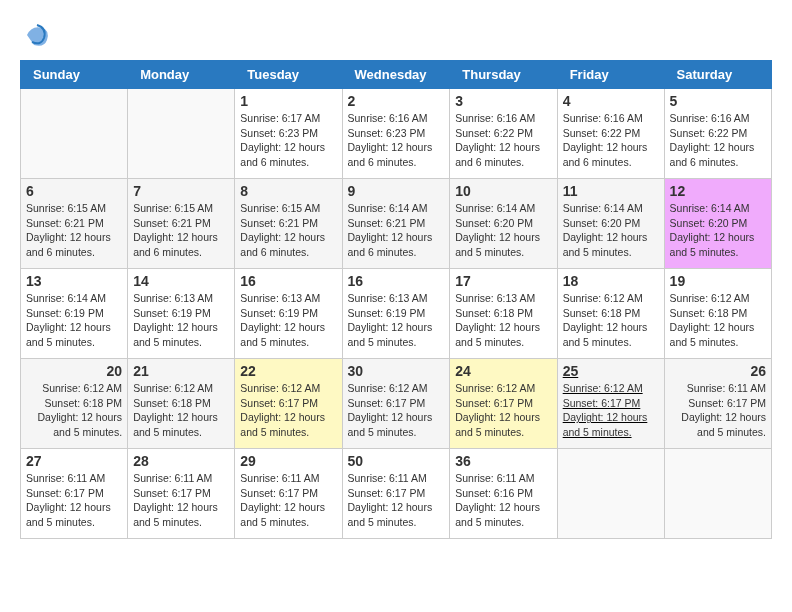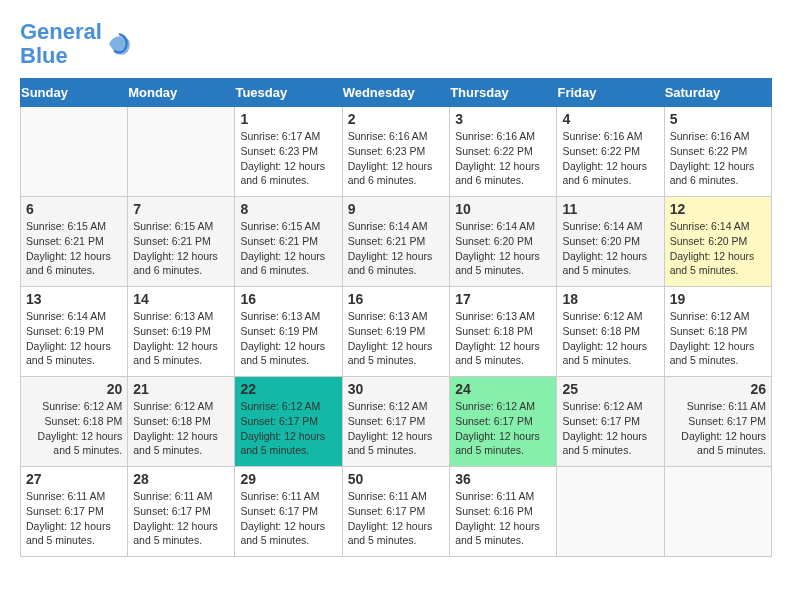--- a/index.html
+++ b/index.html
@@ -47,21 +47,21 @@
       color: #555;
     }
     .calendar-table {
       width: 100%;
       border-collapse: collapse;
       font-size: 11px;
     }
     .calendar-table th {
       background-color: #2979c0;
       color: #fff;
-      padding: 6px 0;
+      padding: 6px 12px;
       text-align: left;
       font-size: 13px;
       border: 1px solid #2979c0;
     }
     .calendar-table td {
       border: 1px solid #ccc;
       vertical-align: top;
       padding: 4px 5px;
       height: 90px;
       width: 108px;
@@ -86,24 +86,20 @@
       background: #f9f9f9 !important;
     }
   </style>
 </head>
 <body>
 
 <div class="header-area">
   <div class="logo">
     <div>
       <div style="display:flex;align-items:center;">
-        <div class="logo-text">
-          <span>General</span><br>
-          <span style="color:#4a90d9;">Blue</span>
-        </div>
         <svg class="logo-icon" viewBox="0 0 30 30" xmlns="http://www.w3.org/2000/svg">
           <path d="M5,15 Q10,5 20,8 Q28,10 25,20 Q22,28 12,25 Z" fill="#4a90d9" opacity="0.7"></path>
           <path d="M15,5 Q25,8 22,18 Q19,26 10,22" fill="none" stroke="#2979c0" stroke-width="2"></path>
         </svg>
       </div>
     </div>
   </div>
   <div class="title-area">
     <div class="month-title"></div>
     <div class="location-title"></div>
@@ -187,21 +183,21 @@
           <div class="day-info" style="white-space: pre-line;">Sunrise: 6:14 AM
 Sunset: 6:20 PM
 Daylight: 12 hours and 5 minutes.</div>
         </td>
         <td style="background: rgb(245, 245, 245);">
           <span class="day-number">11</span>
           <div class="day-info" style="white-space: pre-line;">Sunrise: 6:14 AM
 Sunset: 6:20 PM
 Daylight: 12 hours and 5 minutes.</div>
         </td>
-        <td style="background: #fef9c3;">
+        <td style="background: #f0abfc;">
           <span class="day-number">12</span>
           <div class="day-info" style="white-space: pre-line;">Sunrise: 6:14 AM
 Sunset: 6:20 PM
 Daylight: 12 hours and 5 minutes.</div>
         </td>
       </tr>
       <tr>
         <td>
           <span class="day-number">13</span>
           <div class="day-info" style="white-space: pre-line;">Sunrise: 6:14 AM
@@ -251,39 +247,39 @@
           <div class="day-info" style="white-space: pre-line;">Sunrise: 6:12 AM
 Sunset: 6:18 PM
 Daylight: 12 hours and 5 minutes.</div>
         </td>
         <td style="background: rgb(245, 245, 245);">
           <span class="day-number">21</span>
           <div class="day-info" style="white-space: pre-line;">Sunrise: 6:12 AM
 Sunset: 6:18 PM
 Daylight: 12 hours and 5 minutes.</div>
         </td>
-        <td style="background: #14b8a6;">
+        <td style="background: #fef9c3;">
           <span class="day-number">22</span>
           <div class="day-info" style="white-space: pre-line;">Sunrise: 6:12 AM
 Sunset: 6:17 PM
 Daylight: 12 hours and 5 minutes.</div>
         </td>
         <td style="background: rgb(245, 245, 245);">
           <span class="day-number">30</span>
           <div class="day-info" style="white-space: pre-line;">Sunrise: 6:12 AM
 Sunset: 6:17 PM
 Daylight: 12 hours and 5 minutes.</div>
         </td>
-        <td style="background: #86efac;">
+        <td style="background: #fef9c3;">
           <span class="day-number">24</span>
           <div class="day-info" style="white-space: pre-line;">Sunrise: 6:12 AM
 Sunset: 6:17 PM
 Daylight: 12 hours and 5 minutes.</div>
         </td>
-        <td style="background: rgb(245, 245, 245);">
+        <td style="background: rgb(245, 245, 245); text-decoration: underline;">
           <span class="day-number">25</span>
           <div class="day-info" style="white-space: pre-line;">Sunrise: 6:12 AM
 Sunset: 6:17 PM
 Daylight: 12 hours and 5 minutes.</div>
         </td>
         <td style="background: rgb(245, 245, 245); text-align: right;">
           <span class="day-number">26</span>
           <div class="day-info" style="white-space: pre-line;">Sunrise: 6:11 AM
 Sunset: 6:17 PM
 Daylight: 12 hours and 5 minutes.</div>

